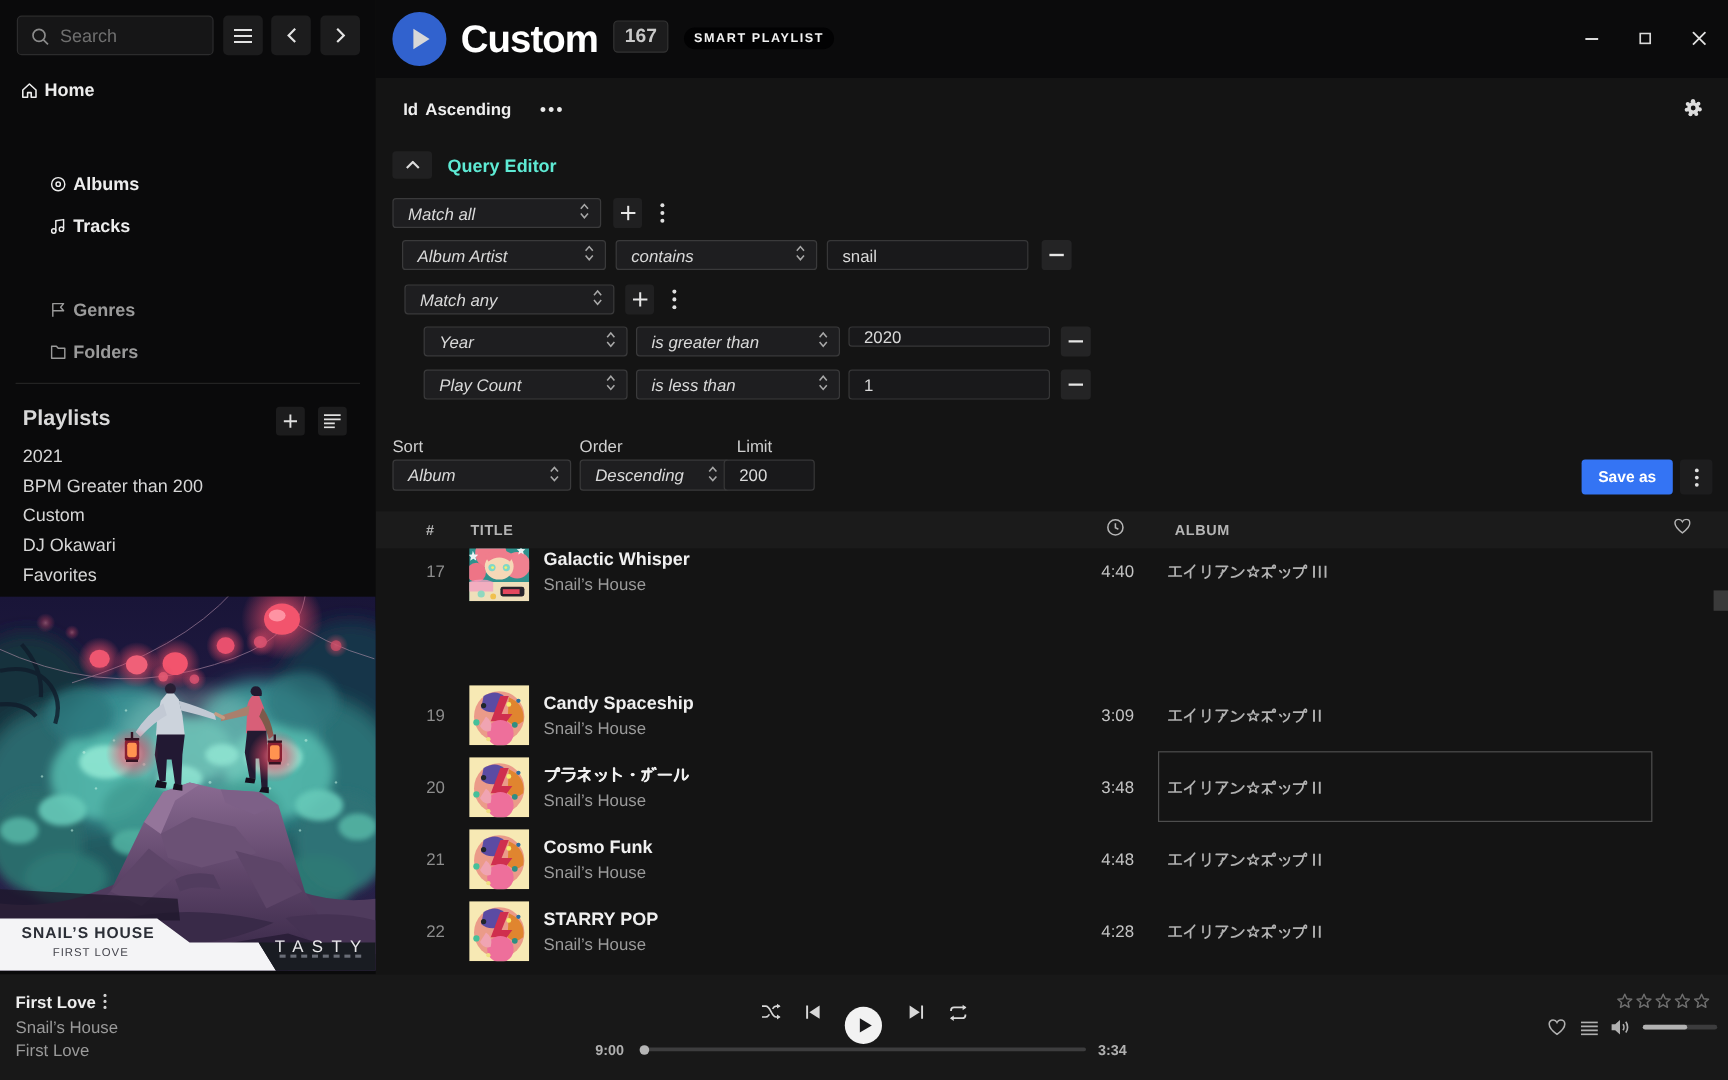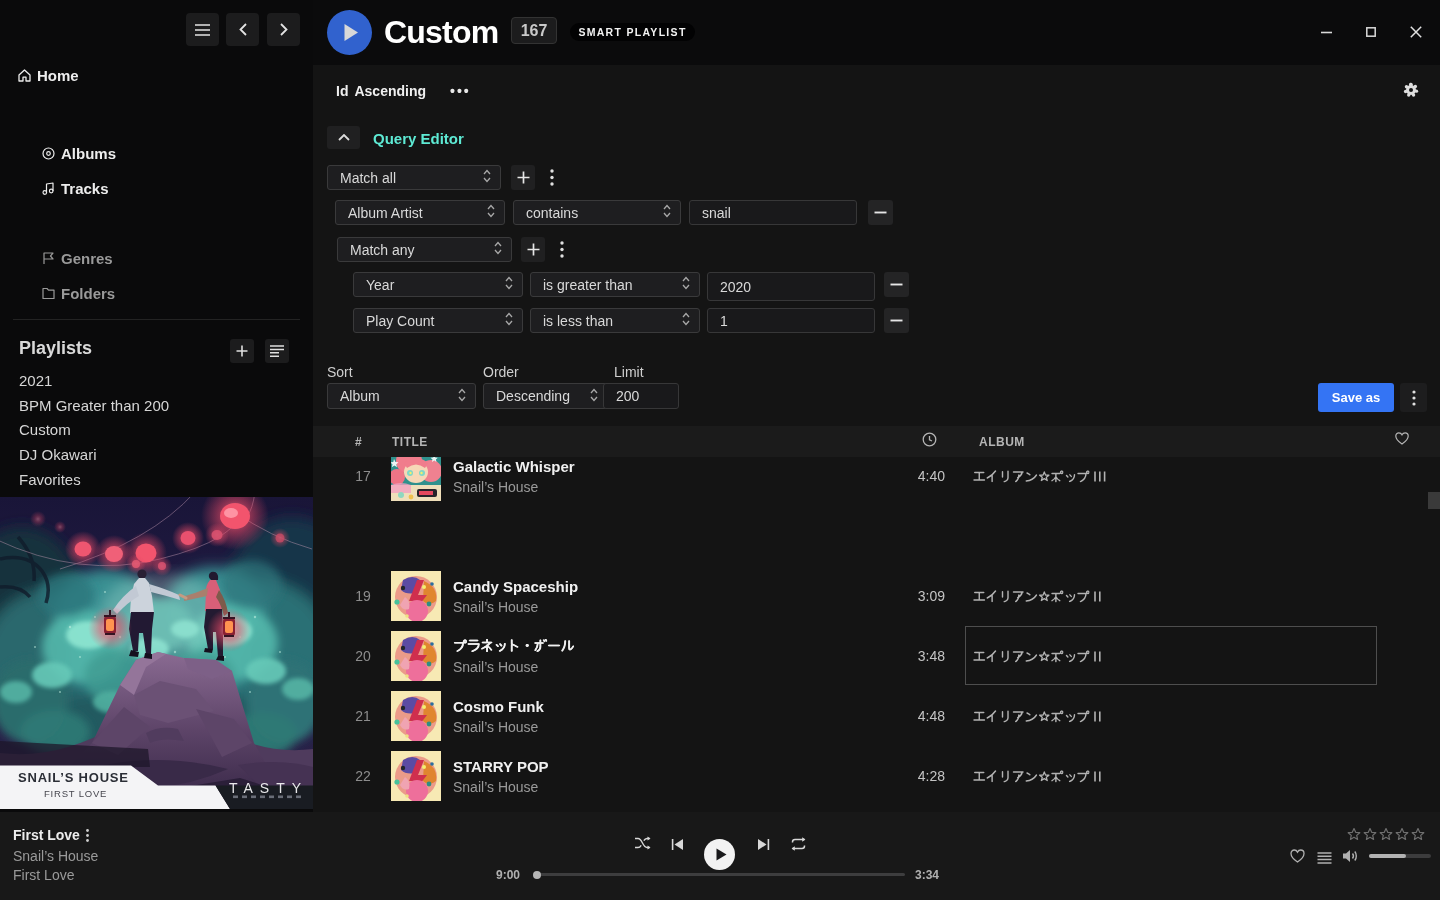--- a/index.html
+++ b/index.html
@@ -25,21 +25,21 @@
 #titlebar{left:313px;top:0;width:1127px;height:65px;background:#0b0b0c;}
 #playbig{left:14px;top:10px;width:45px;height:45px;border-radius:50%;background:#3162ce;}
 #playbig svg{position:absolute;left:16px;top:13px;}
 #ptitle{left:71px;top:14px;color:#fff;font-weight:700;font-size:32px;letter-spacing:-0.8px;}
 #pcount{left:198px;top:17px;width:46px;height:27px;background:#1c1c1d;border:1px solid #333;border-radius:4px;color:#c9c9c9;font-size:16px;font-weight:700;display:flex;align-items:center;justify-content:center;}
 #ppill{left:257px;top:23px;width:125px;height:18px;background:#020203;border-radius:9px;color:#f2f2f2;font-size:10.5px;font-weight:700;letter-spacing:1.3px;display:flex;align-items:center;justify-content:center;}
 .winbtn{top:22px;width:20px;height:20px;display:flex;align-items:center;justify-content:center;}
 
 #main{left:313px;top:65px;width:1127px;height:747px;background:#141414;overflow:hidden;}
 #sortrow{left:23px;top:18px;color:#efefef;font-size:14px;font-weight:700;}
-.sel{background:#1e1e20;border:1px solid #3a3a3b;border-radius:3px;color:#d9d9d9;font-size:14px;display:flex;align-items:center;padding-left:12px;}
+.sel{background:#1e1e20;border:1px solid #3a3a3b;border-radius:3px;color:#d9d9d9;font-size:14px;display:flex;align-items:center;padding-left:12px;font-style:italic;}
 .sel .car{position:absolute;right:9px;}
 .inp{background:#19191b;border:1px solid #373738;border-radius:3px;color:#d9d9d9;font-size:14px;display:flex;align-items:center;padding-left:12px;}
 .pbtn{width:24px;height:24px;background:#202021;border-radius:3px;display:flex;align-items:center;justify-content:center;}
 .mbtn{width:25px;height:24px;background:#242425;border-radius:3px;display:flex;align-items:center;justify-content:center;}
 .lbl{color:#cfcfcf;font-size:14px;}
 #saveas{left:1005px;top:318px;width:76px;height:29px;background:#3474f4;border-radius:3px;color:#fff;font-size:13px;font-weight:700;display:flex;align-items:center;justify-content:center;}
 #savedots{left:1087px;top:318px;width:27px;height:29px;background:#1d1d1e;border-radius:3px;display:flex;align-items:center;justify-content:center;}
 
 #thead{left:0;top:361px;width:1127px;height:31px;background:#1b1b1b;color:#b5b5b5;font-size:12px;font-weight:700;}
 #rows{left:0;top:392px;width:1127px;height:355px;overflow:hidden;}
@@ -258,21 +258,21 @@
           <circle cx="2" cy="8.5" r="1.7" fill="#e0e0e0"></circle>
           <circle cx="2" cy="15" r="1.7" fill="#e0e0e0"></circle>
         </svg></div>
 
     <div class="abs sel" style="left:40px;top:207px;width:170px;height:25px">Year<span class="car"><svg width="8" height="14" viewBox="0 0 8 14">
             <path d="M1 5 L4 1.5 L7 5 M1 9 L4 12.5 L7 9" stroke="#a8a8a8" stroke-width="1.3" fill="none"></path>
           </svg></span></div>
     <div class="abs sel" style="left:217px;top:207px;width:170px;height:25px">is greater than<span class="car"><svg width="8" height="14" viewBox="0 0 8 14">
             <path d="M1 5 L4 1.5 L7 5 M1 9 L4 12.5 L7 9" stroke="#a8a8a8" stroke-width="1.3" fill="none"></path>
           </svg></span></div>
-    <div class="abs inp" style="left:394px;top:207px;width:168px;height:29px">2020</div>
+    <div class="abs inp" style="left:394px;top:207px;width:168px;height:17px">2020</div>
     <div class="abs mbtn" style="left:571px;top:207px;height:25px">
         <svg width="13" height="3" viewBox="0 0 13 3">
           <path d="M0.5 1.5 H12.5" stroke="#e6e6e6" stroke-width="1.9"></path>
         </svg>
       </div>
 
     <div class="abs sel" style="left:40px;top:243px;width:170px;height:25px">Play Count<span class="car"><svg width="8" height="14" viewBox="0 0 8 14">
             <path d="M1 5 L4 1.5 L7 5 M1 9 L4 12.5 L7 9" stroke="#a8a8a8" stroke-width="1.3" fill="none"></path>
           </svg></span></div>
     <div class="abs sel" style="left:217px;top:243px;width:170px;height:25px">is less than<span class="car"><svg width="8" height="14" viewBox="0 0 8 14">
@@ -384,20 +384,27 @@
               <use href="#g-alien"></use>
               <path d="M122 3.5 V13.5 M126.8 3.5 V13.5" stroke="#b2b2b2" stroke-width="1.6"></path>
             </svg></div>
       </div>
     </div>
     <div class="abs" id="focuscell" style="top:561px"></div>
     <div class="abs" id="vscroll"></div>
   </div>
 
   <div class="abs" id="sidebar">
+    <div class="abs" id="search">
+        <svg style="position:absolute;left:11px;top:9px" width="16" height="16" viewBox="0 0 16 16">
+          <circle cx="6.5" cy="6.5" r="5" fill="none" stroke="#8a8a8a" stroke-width="1.4"></circle>
+          <path d="M10.2 10.2 L14 14" stroke="#8a8a8a" stroke-width="1.4"></path>
+        </svg>
+        <span>Search</span>
+      </div>
     <div class="abs sqbtn" style="left:186px;top:13px">
         <svg width="15" height="12" viewBox="0 0 15 12">
           <path d="M0 1 H15 M0 6 H15 M0 11 H15" stroke="#e3e3e3" stroke-width="1.7"></path>
         </svg>
       </div>
     <div class="abs sqbtn" style="left:226px;top:13px">
         <svg width="8" height="13" viewBox="0 0 8 13">
           <path d="M7 1 L1.5 6.5 L7 12" stroke="#e3e3e3" stroke-width="1.8" fill="none"></path>
         </svg>
       </div>

